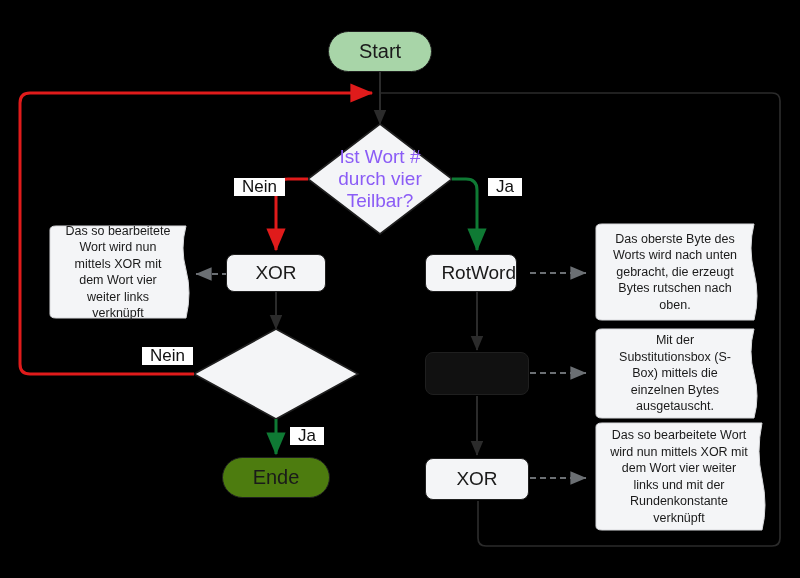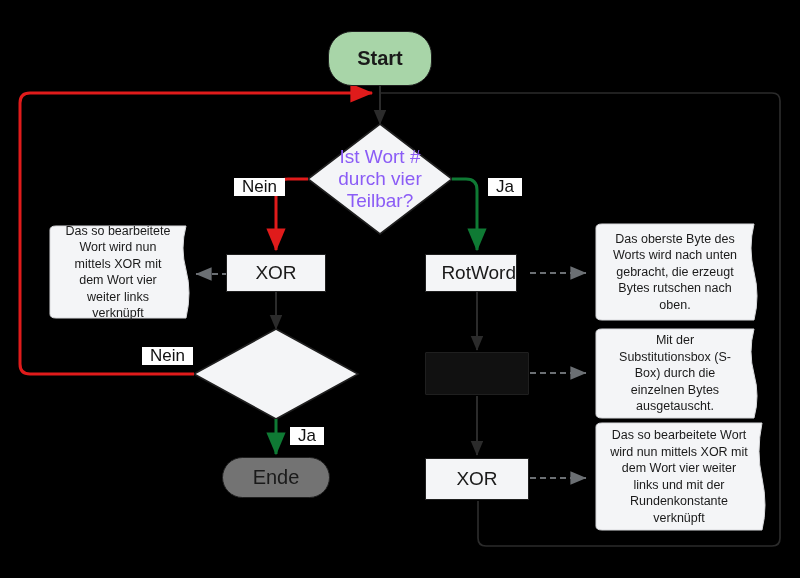--- a/index.html
+++ b/index.html
@@ -31,21 +31,21 @@
     text-align: center;
     color: #1a1a1a;
     line-height: 1.18;
   }
   .terminator {
     border-radius: 24px;
     border: 1.6px solid #1f1f1f;
     font-size: 20px;
   }
   .process {
-    border-radius: 1px;
+    border-radius: 8px;
     border: 1.6px solid #1f1f1f;
     background: #f4f5f7;
     font-size: 19px;
   }
   .process.blank {
     background: #111111;
     border-color: #1f1f1f;
   }
   .diamond-text {
     position: absolute;
@@ -129,36 +129,36 @@
     <path d="M 530 273 L 586 273" fill="none" stroke="#6b6f73" stroke-width="2" stroke-dasharray="6,4" marker-end="url(#arrow-dash)"></path>
     <path d="M 530 373 L 586 373" fill="none" stroke="#6b6f73" stroke-width="2" stroke-dasharray="6,4" marker-end="url(#arrow-dash)"></path>
     <path d="M 530 478 L 586 478" fill="none" stroke="#6b6f73" stroke-width="2" stroke-dasharray="6,4" marker-end="url(#arrow-dash)"></path>
 
     <path d="M 50 230 Q 50 226 56 226 L 186 226 Q 180 248 186 270 Q 192 292 186 318 L 56 318 Q 50 318 50 314 z" fill="#f4f5f7" stroke="#d8d9dc" stroke-width="1"></path>
     <path d="M 596 228 Q 596 224 602 224 L 754 224 Q 748 248 754 272 Q 760 296 754 320 L 602 320 Q 596 320 596 316 z" fill="#f4f5f7" stroke="#d8d9dc" stroke-width="1"></path>
     <path d="M 596 333 Q 596 329 602 329 L 754 329 Q 748 352 754 374 Q 760 396 754 418 L 602 418 Q 596 418 596 414 z" fill="#f4f5f7" stroke="#d8d9dc" stroke-width="1"></path>
     <path d="M 596 427 Q 596 423 602 423 L 762 423 Q 756 452 762 478 Q 768 506 762 530 L 602 530 Q 596 530 596 526 z" fill="#f4f5f7" stroke="#d8d9dc" stroke-width="1"></path>
   </svg>
 
-  <div class="node terminator" style="left:328px; top:31px; width:104px; height:55px; background:#a8d5a8;font-weight:bold;">
+  <div class="node terminator" style="left:328px; top:31px; width:104px; height:41px; background:#a8d5a8;">
     <span>Start</span>
   </div>
 
   <div class="diamond-text" style="left:316px; top:138px; width:128px; height:82px;">
     <span style="white-space:pre-line;">Ist Wort #
 durch vier
 Teilbar?</span>
   </div>
 
   <div class="node process" style="left:226px; top:254px; width:100px; height:38px;">
     <span>XOR</span>
   </div>
 
 
-  <div class="node terminator" style="left:222px; top:457px; width:108px; height:41px; background:#737373;">
+  <div class="node terminator" style="left:222px; top:457px; width:108px; height:41px; background:#4d7c0f;">
     <span>Ende</span>
   </div>
 
   <div class="node process" style="left:425px; top:254px; width:92px; height:38px;justify-content:flex-end;">
     <span>RotWord</span>
   </div>
 
   <div class="node process blank" style="left:425px; top:352px; width:104px; height:43px;">
     <span></span>
   </div>
@@ -169,21 +169,21 @@
 
   <div class="note" style="left:50px; top:226px; width:140px; height:92px;">
     <span>Das so bearbeitete Wort wird nun mittels XOR mit dem Wort vier weiter links verknüpft</span>
   </div>
 
   <div class="note" style="left:598px; top:224px; width:158px; height:96px;">
     <span>Das oberste Byte des Worts wird nach unten gebracht, die erzeugt Bytes rutschen nach oben.</span>
   </div>
 
   <div class="note" style="left:598px; top:329px; width:158px; height:89px;">
-    <span>Mit der Substitutionsbox (S-Box) durch die einzelnen Bytes ausgetauscht.</span>
+    <span>Mit der Substitutionsbox (S-Box) mittels die einzelnen Bytes ausgetauscht.</span>
   </div>
 
   <div class="note" style="left:598px; top:423px; width:166px; height:107px;">
     <span>Das so bearbeitete Wort wird nun mittels XOR mit dem Wort vier weiter links und mit der Rundenkonstante verknüpft</span>
   </div>
 
   <div class="edge-label" style="left:234px; top:178px;">
     <span>Nein</span>
   </div>
   <div class="edge-label" style="left:488px; top:178px;">

